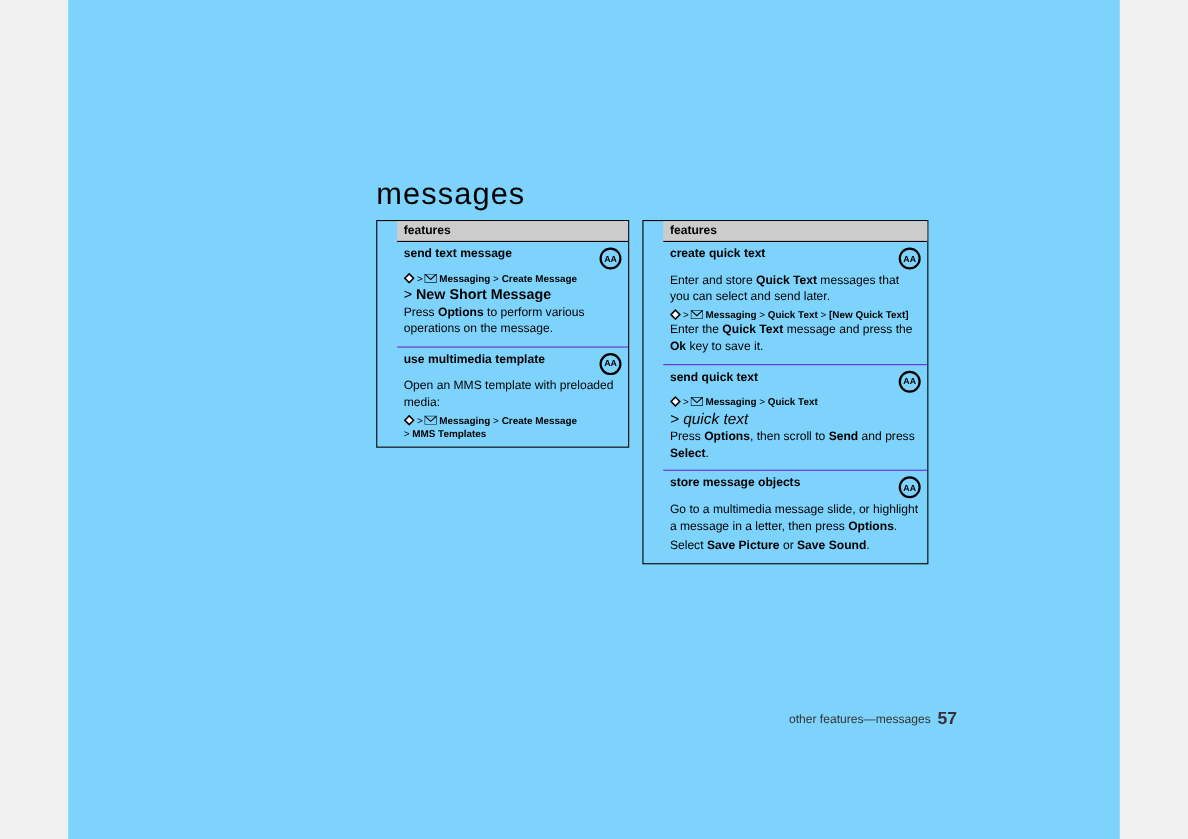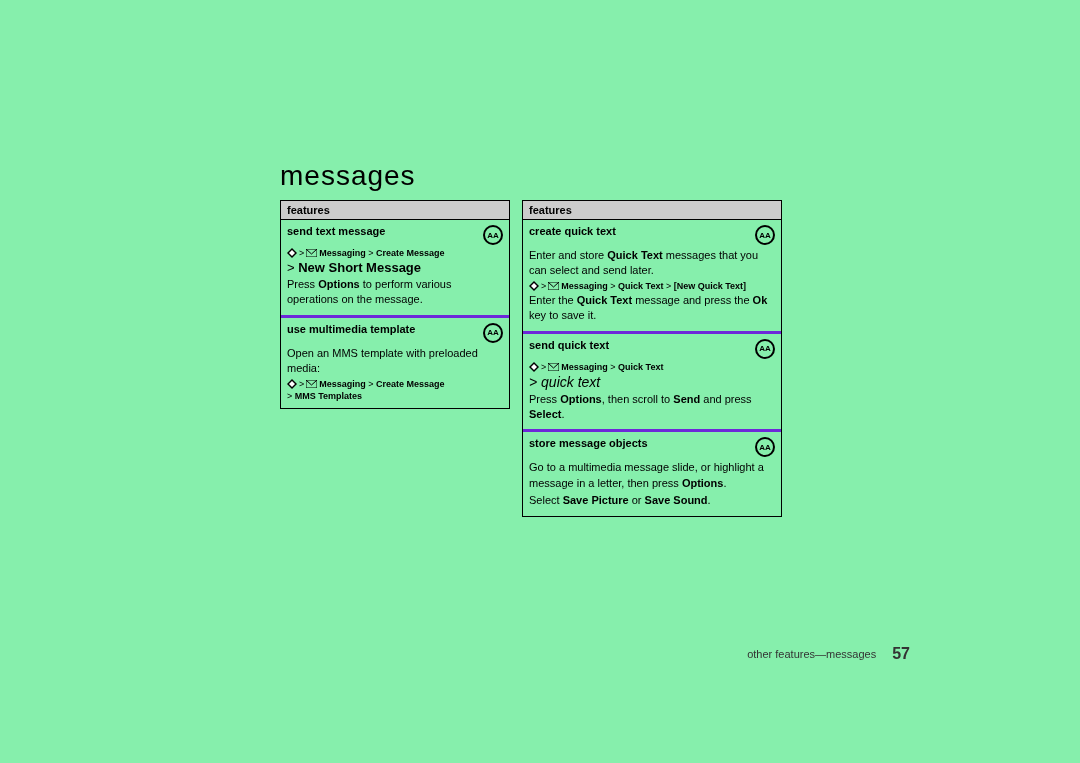--- a/index.html
+++ b/index.html
@@ -8,22 +8,22 @@
       font-family: Arial, Helvetica, sans-serif;
       font-size: 11px;
       color: #000;
       width: 1080px;
       height: 763px;
       display: flex;
       align-items: center;
       justify-content: center;
     }
     .page {
-      background: #86efac;
-      width: 1080px;
+      background: #7dd3fc;
+      width: 956px;
       height: 763px;
       position: relative;
       display: flex;
       align-items: center;
       justify-content: center;
     }
     .content-area {
       display: flex;
       flex-direction: column;
       align-items: flex-start;
@@ -48,30 +48,31 @@
       width: 230px;
       flex-shrink: 0;
     }
     .right-col {
       width: 260px;
       flex-shrink: 0;
     }
     .features-table {
       border: 1px solid #000;
       width: 100%;
+      padding-left: 18px;
     }
     .features-header {
       background: #ccc;
       padding: 3px 6px;
       font-weight: bold;
       font-size: 11px;
       border-bottom: 1px solid #000;
     }
     .section {
-      border-bottom: 3px solid #6d28d9;
+      border-bottom: 1px solid #6d28d9;
       padding: 5px 6px;
     }
     .section:last-child {
       border-bottom: none;
     }
     .section-title {
       font-weight: bold;
       font-size: 11px;
       margin-bottom: 3px;
       display: flex;
@@ -109,26 +110,26 @@
       gap: 2px;
     }
     .body-text {
       font-size: 11px;
       line-height: 1.4;
       margin: 2px 0;
     }
     .page-footer {
       position: absolute;
       bottom: 100px;
-      right: 170px;
+      right: 148px;
       font-size: 11px;
       color: #333;
       display: flex;
       align-items: center;
-      gap: 16px;
+      gap: 6px;
     }
     .footer-text {
       font-size: 11px;
     }
     .footer-num {
       font-size: 16px;
       font-weight: bold;
     }
   </style>
 </head>

